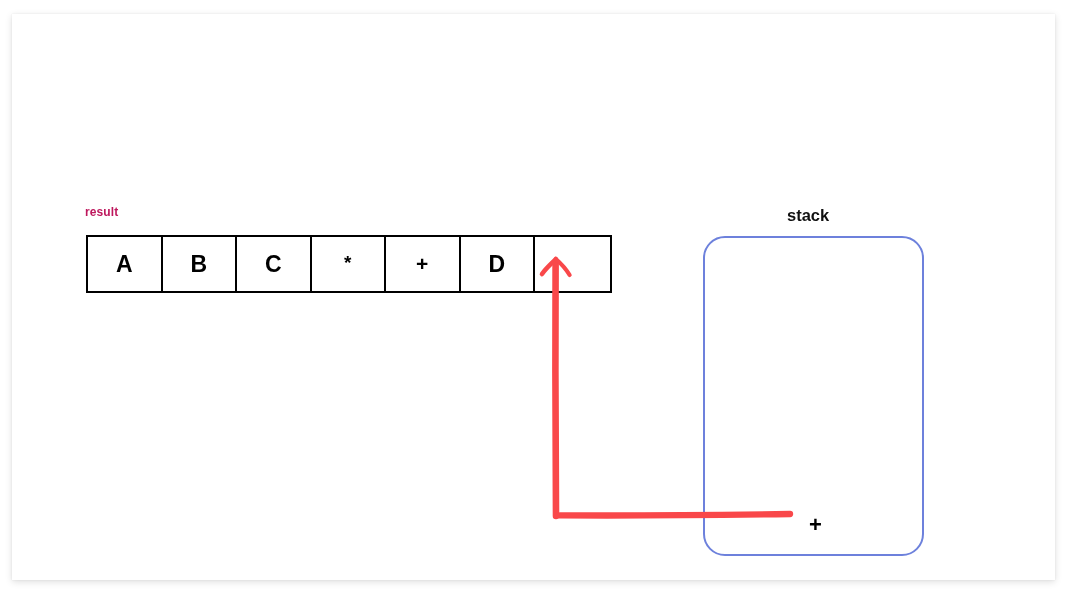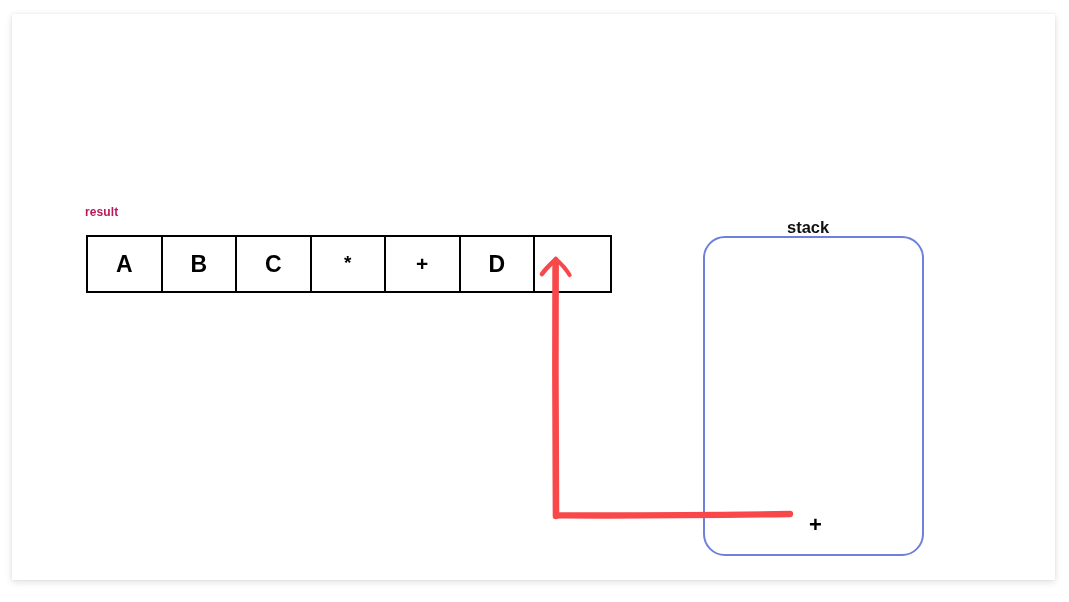--- a/index.html
+++ b/index.html
@@ -76,21 +76,20 @@
   }
   .result-cell.op-plus { font-size: 21px; }
   
   #stack-label {
     position: absolute;
     left: 775px;
     top: 192px;
     font-size: 16.5px;
     font-weight: bold;
     color: #111111;
-    margin-top: 12px;
   }
   #stack-box {
     position: absolute;
     left: 691px;
     top: 222px;
     width: 221px;
     height: 320px;
     box-sizing: border-box;
     border: 2px solid #6d81dc;
     border-radius: 22px;

